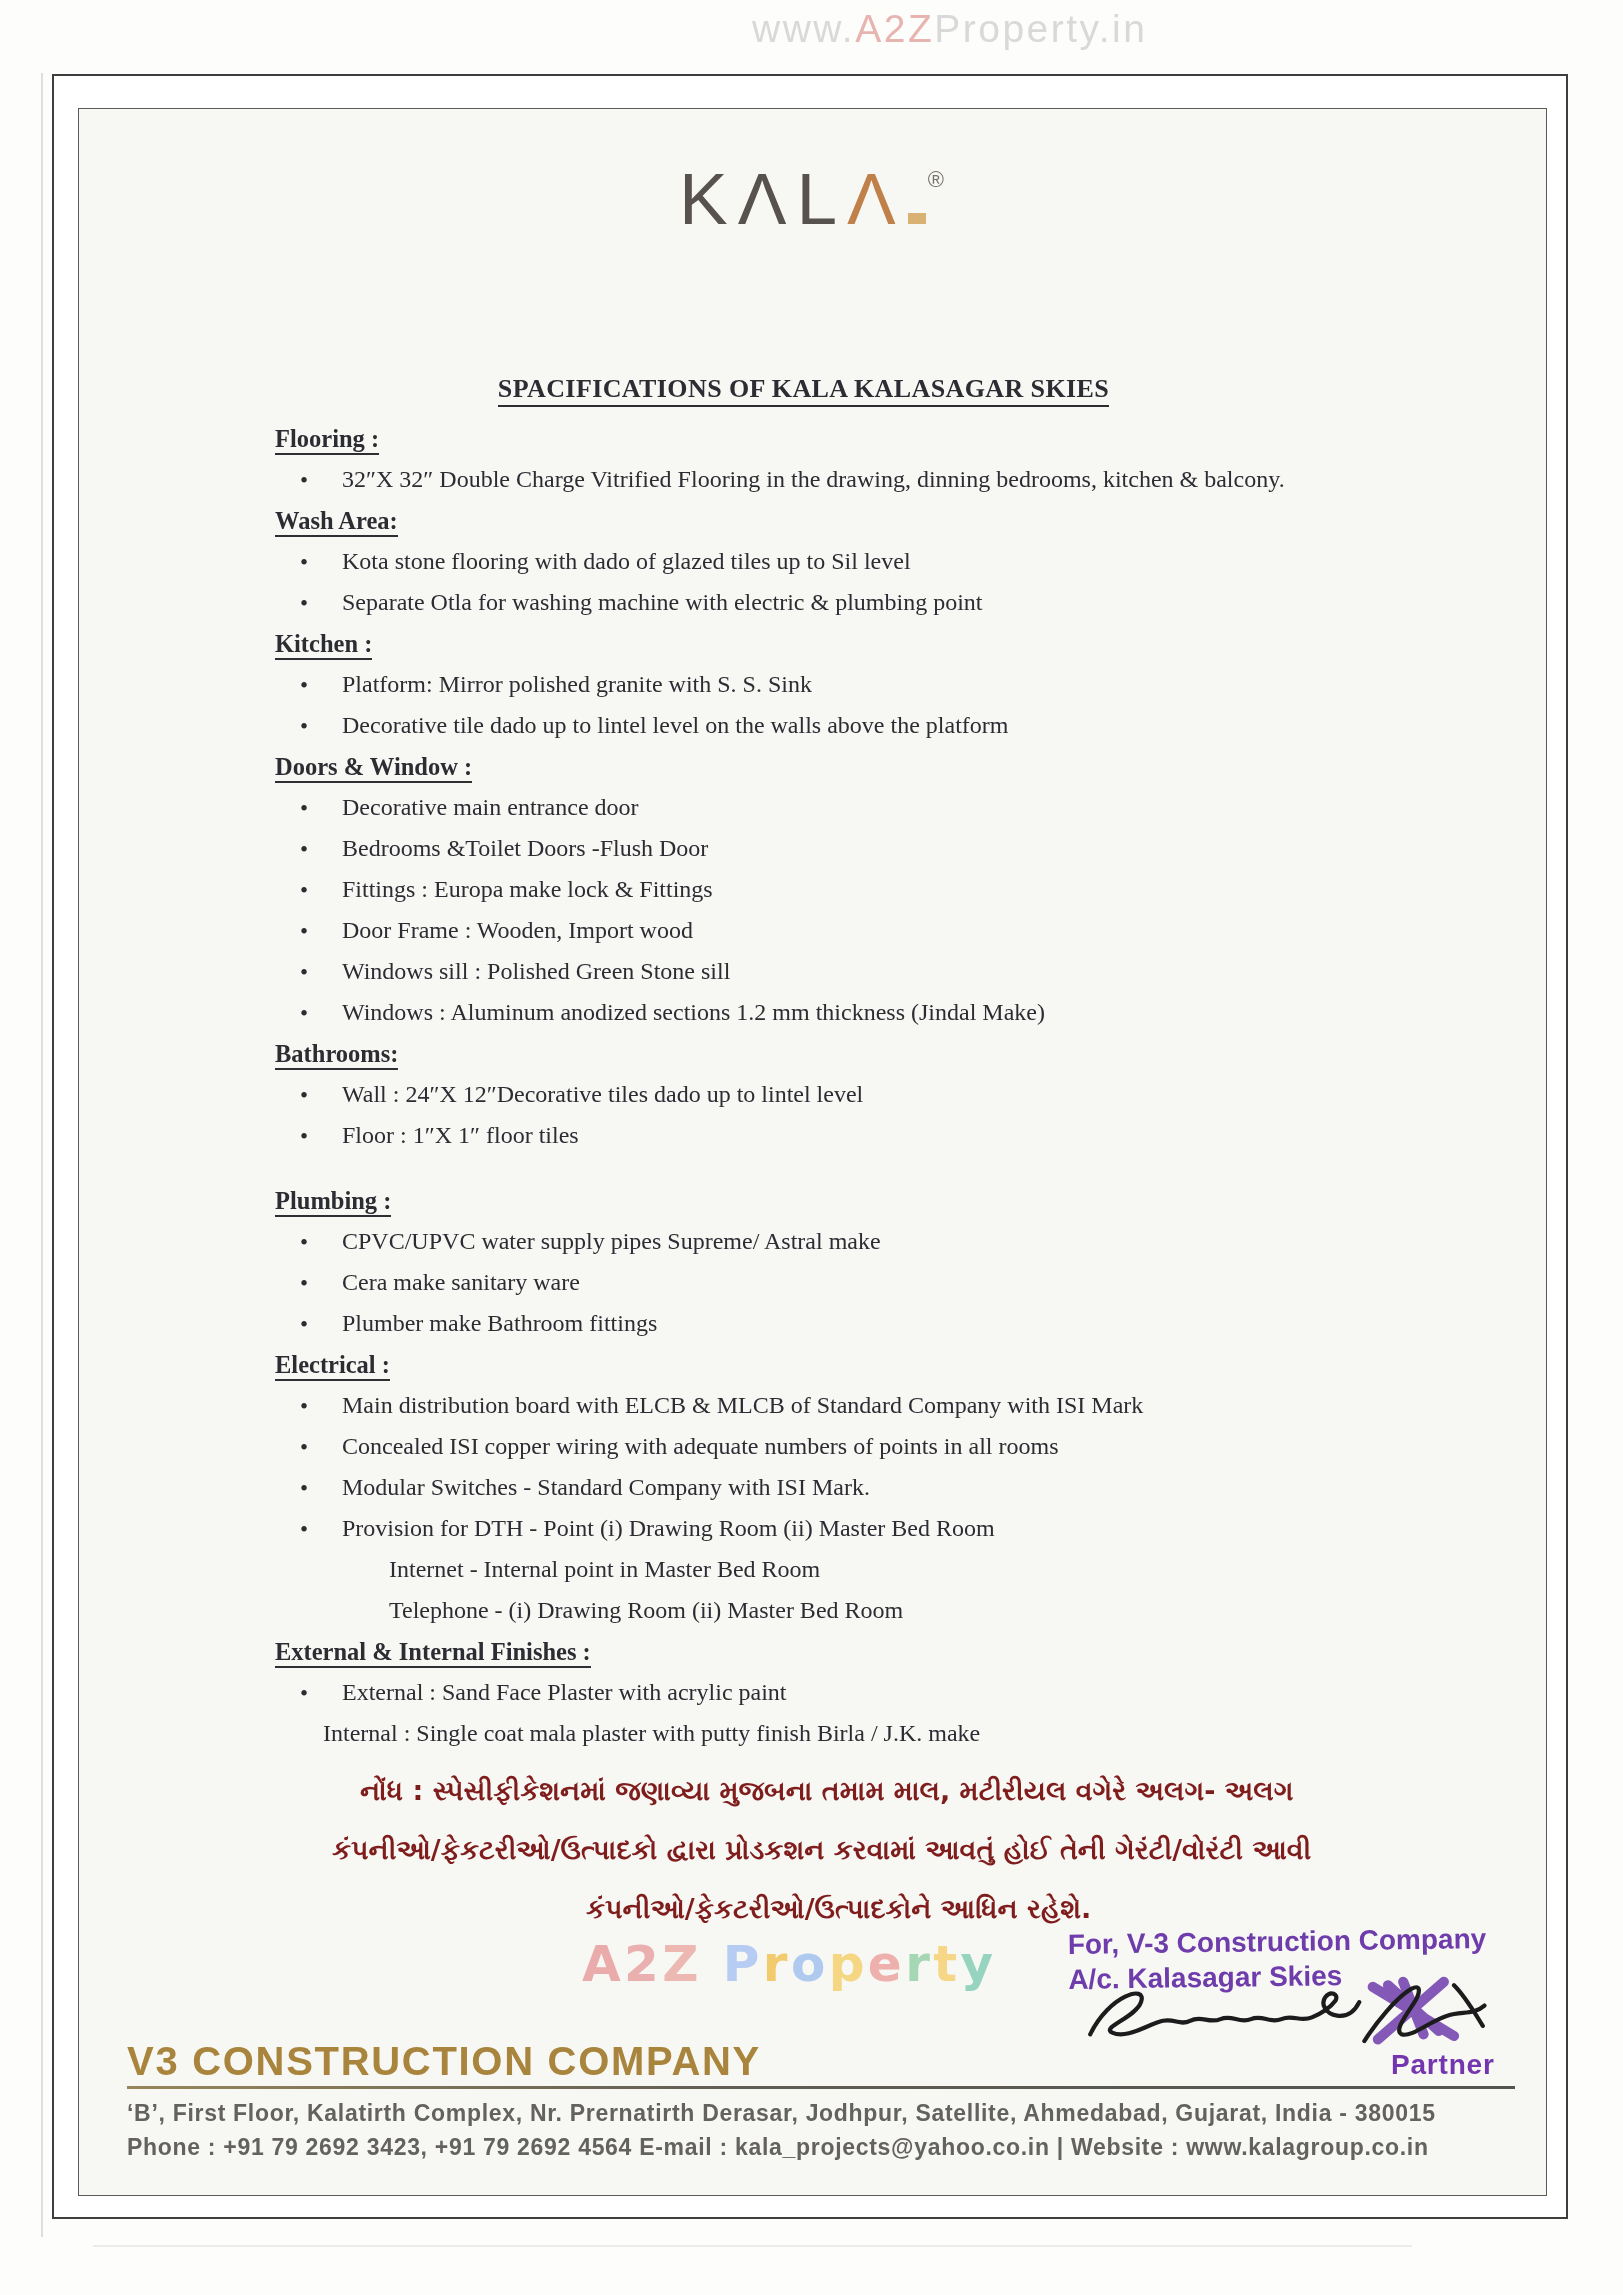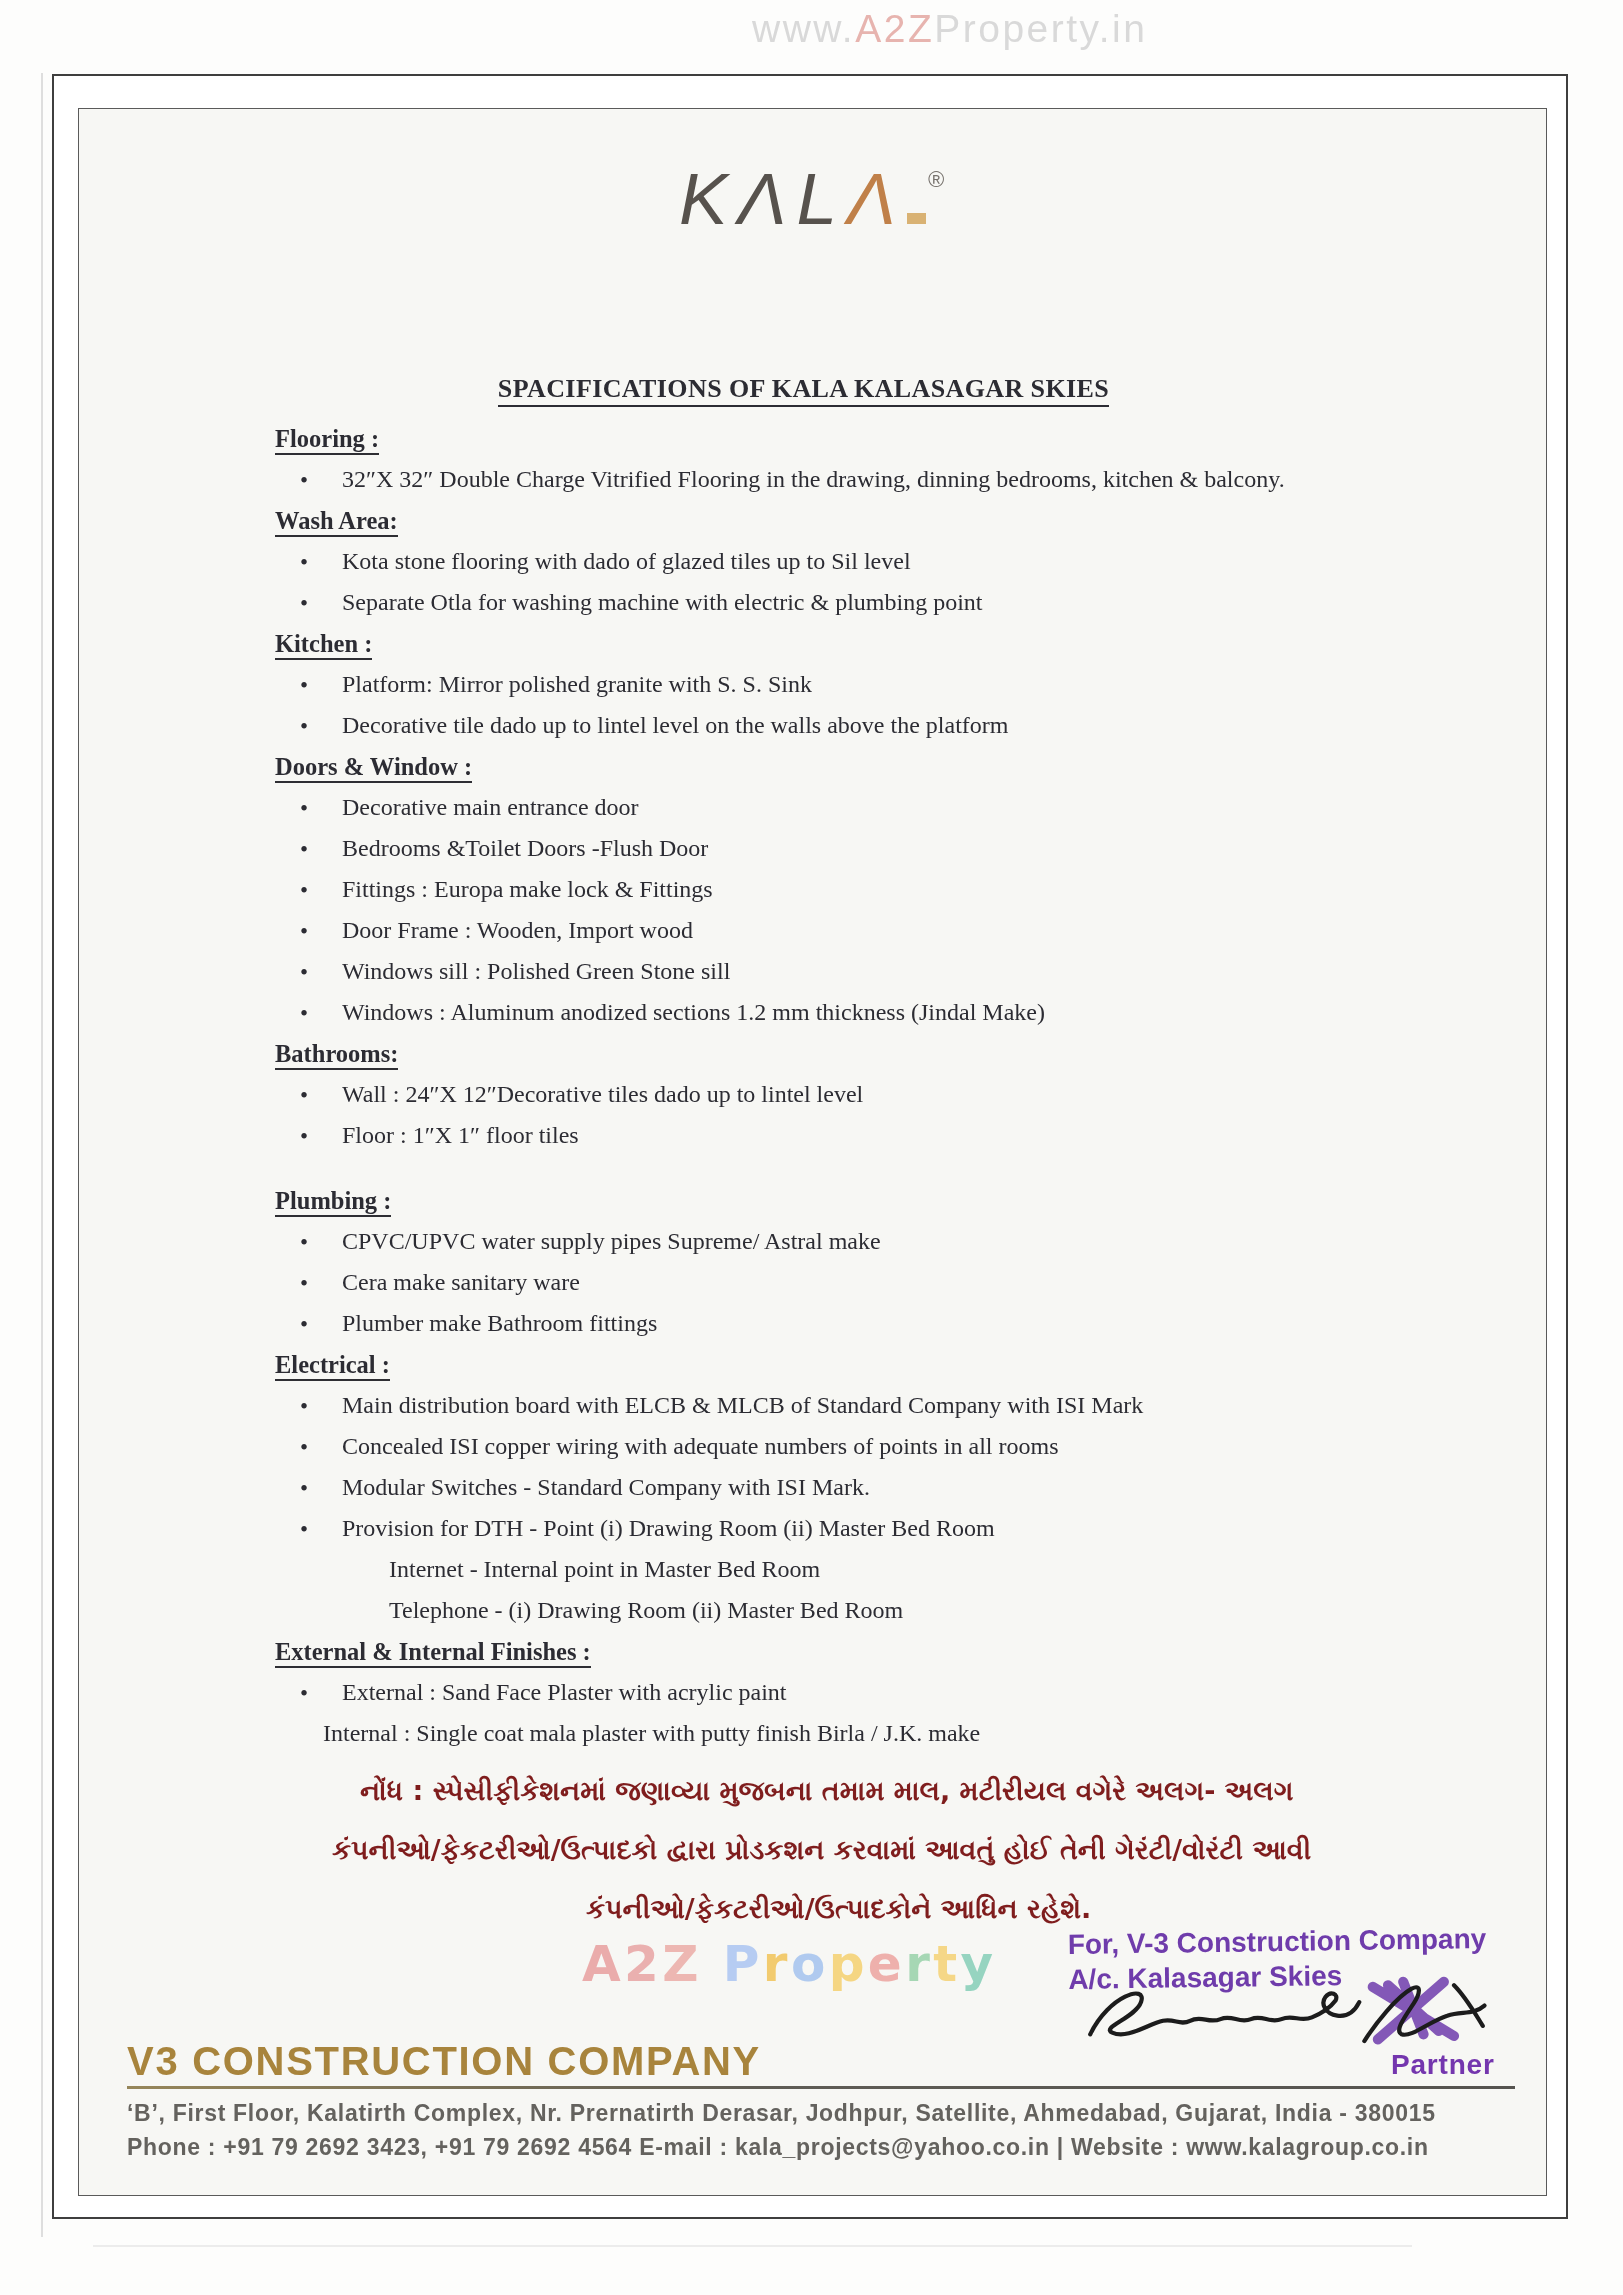--- a/index.html
+++ b/index.html
@@ -13,21 +13,21 @@
   .outer-border { position:absolute; left:52px; top:74px; width:1516px; height:2145px; border:2.5px solid #3e3e3e; background:#ffffff; box-sizing:border-box; z-index:1; }
   .inner-border { position:absolute; left:78px; top:108px; width:1469px; height:2088px; border:1.7px solid #5a5a5a; background:#f7f7f4; box-sizing:border-box; z-index:1; }
 
   
   .wm-top { position:absolute; left:752px; top:6.8px; z-index:2; font-family:"Liberation Sans","DejaVu Sans",sans-serif;
             font-size:39px; letter-spacing:2.5px; color:#d9d9d9; white-space:nowrap; }
   .wm-top .wm-red { color:#e7b4af; }
 
   
   .logo { position:absolute; left:0; top:157px; width:100%; text-align:center; z-index:3;
-          font-family:"Liberation Sans","DejaVu Sans",sans-serif; white-space:nowrap;font-style:italic; }
+          font-family:"Liberation Sans","DejaVu Sans",sans-serif; white-space:nowrap; }
   .logo .lg-main { font-size:73px; letter-spacing:10px; color:#57524d; }
   .logo .lg-a { color:#c08049; }
   .logo .lg-dot { display:inline-block; width:18.6px; height:11px; background:#d9b273; margin-left:1.7px; }
   .logo .lg-reg { font-size:22px; color:#77726d; vertical-align:37px; margin-left:1.7px; letter-spacing:0; }
 
   
   .content { position:absolute; left:275px; top:370px; width:1057px; z-index:3; color:#2c2c33; font-size:24px; }
   .title-row { text-align:center; line-height:37px; margin-bottom:10px; }
   .title { font-weight:bold; font-size:26px; letter-spacing:0.4px; border-bottom:2.5px solid #2c2c33; padding-bottom:1.7px; }
   .sec-heading { line-height:41px; font-weight:bold; font-size:24.5px; }

